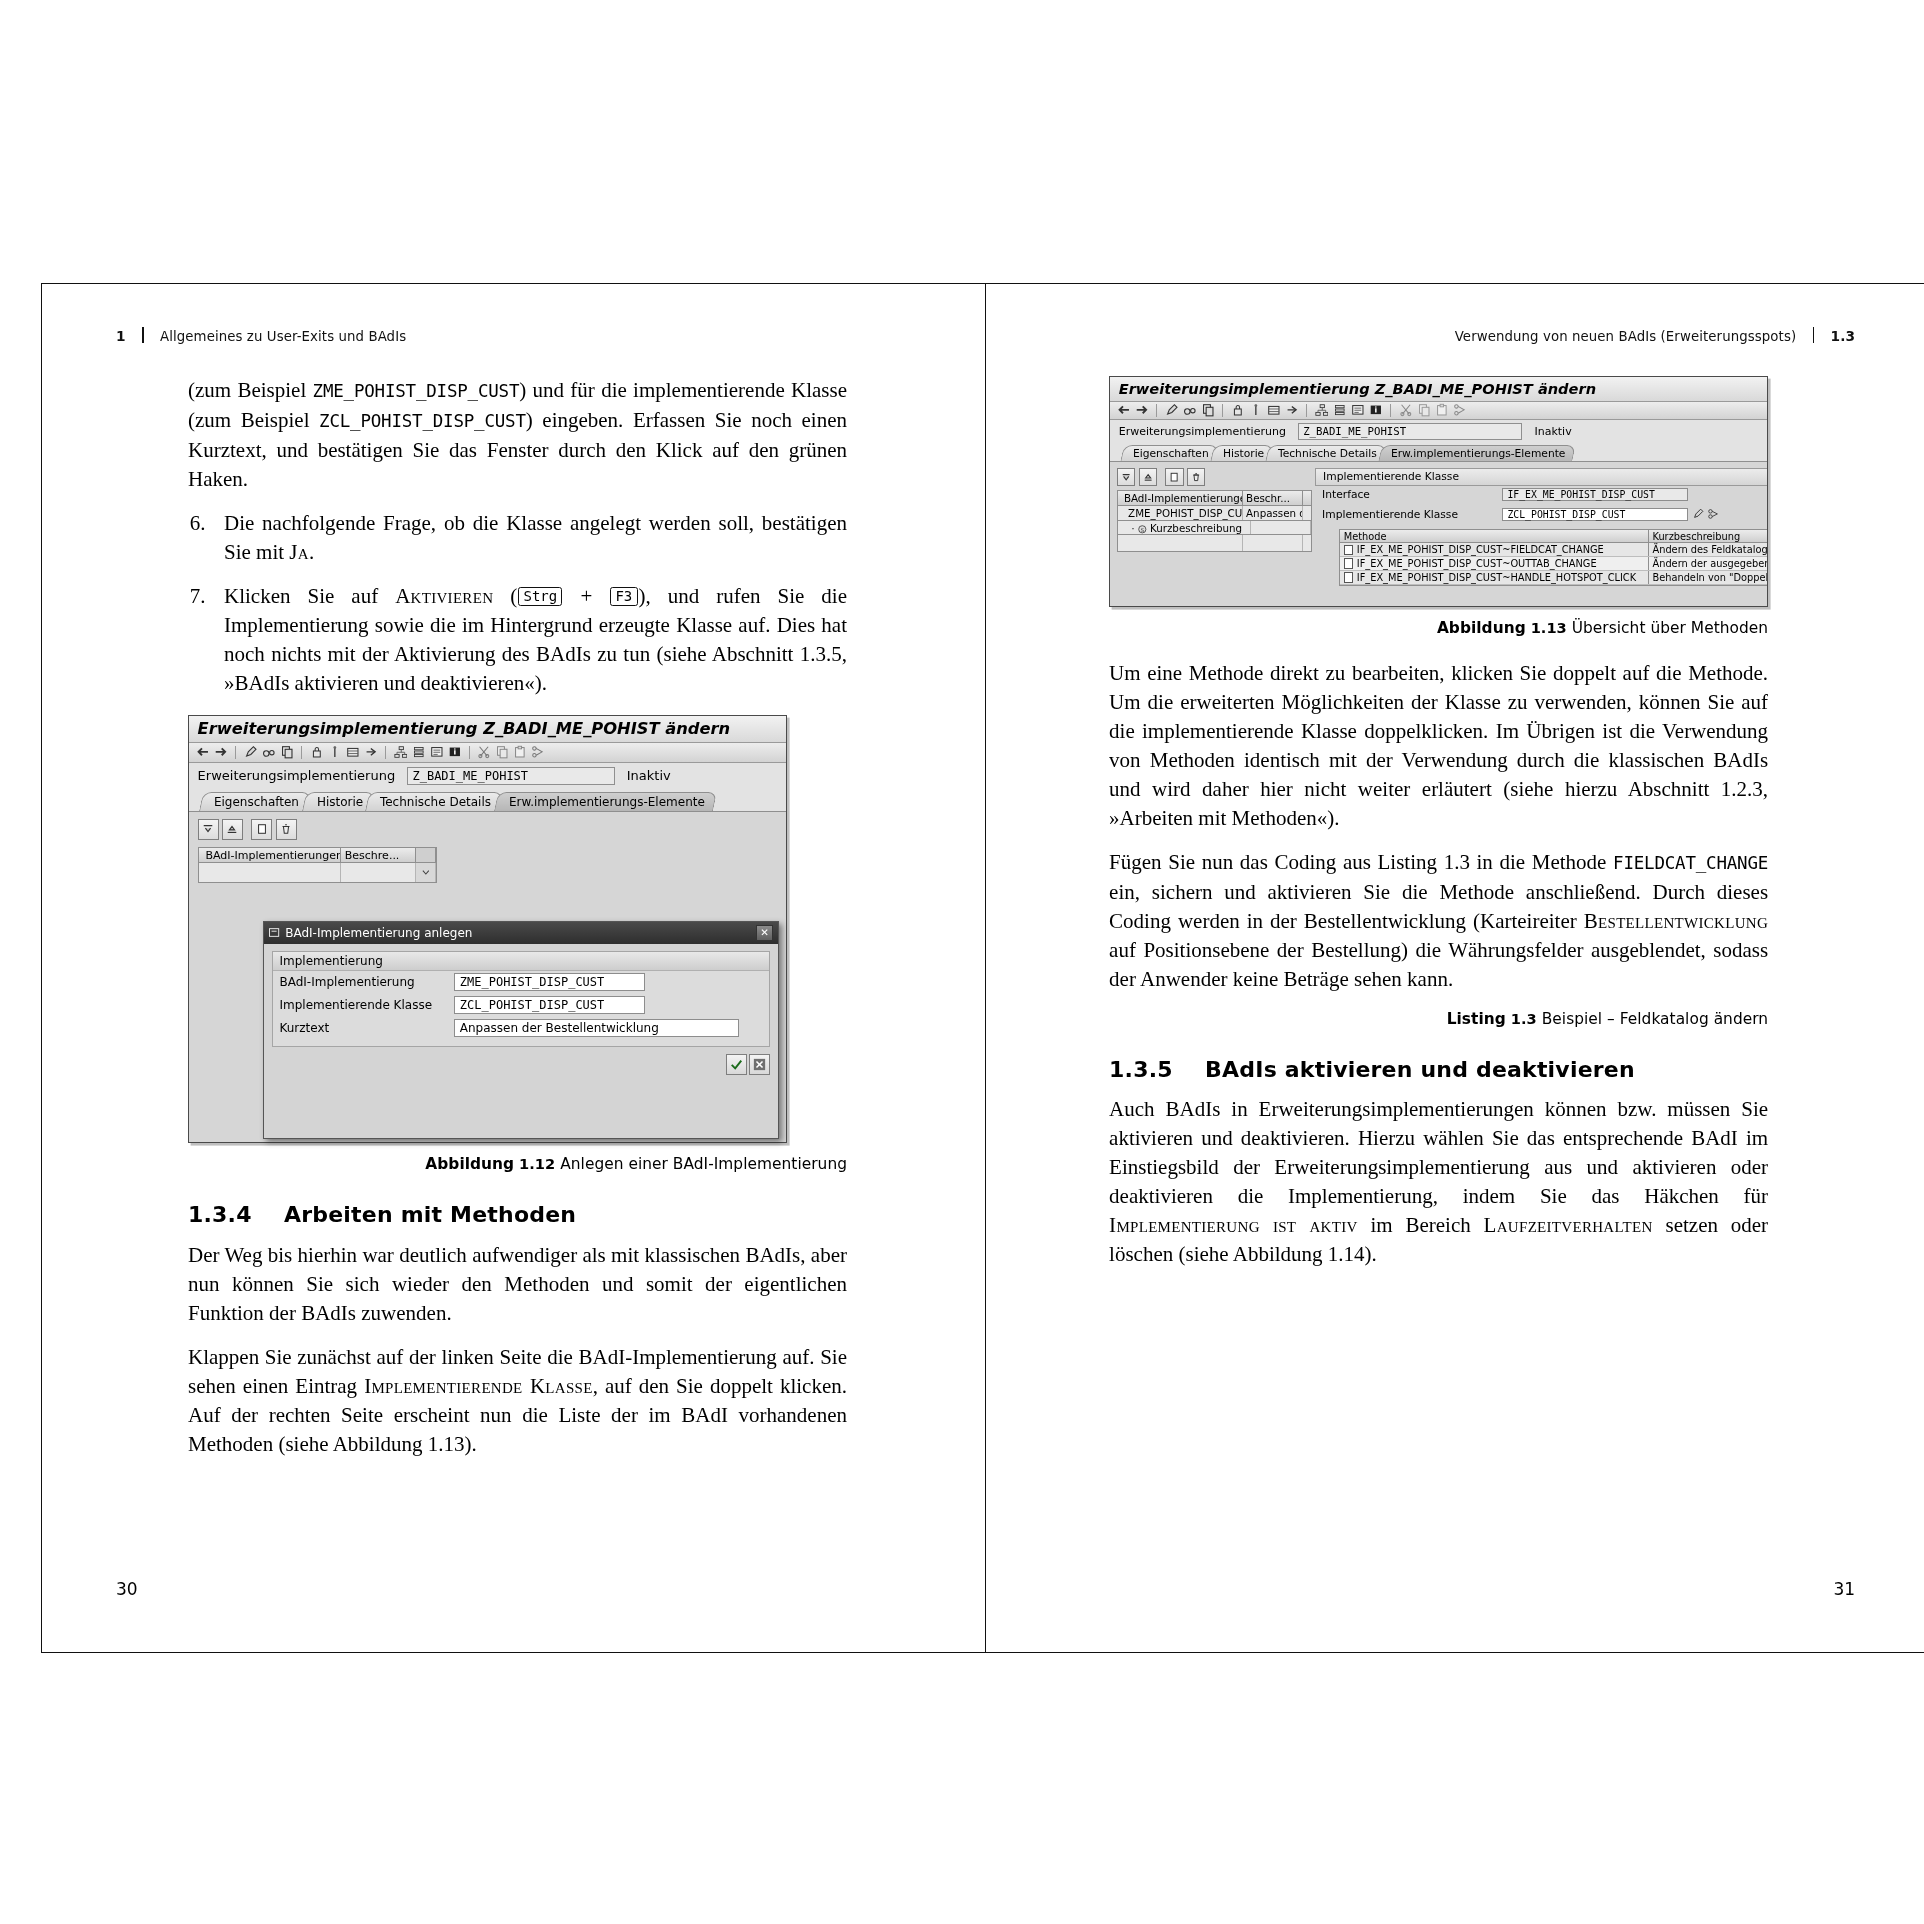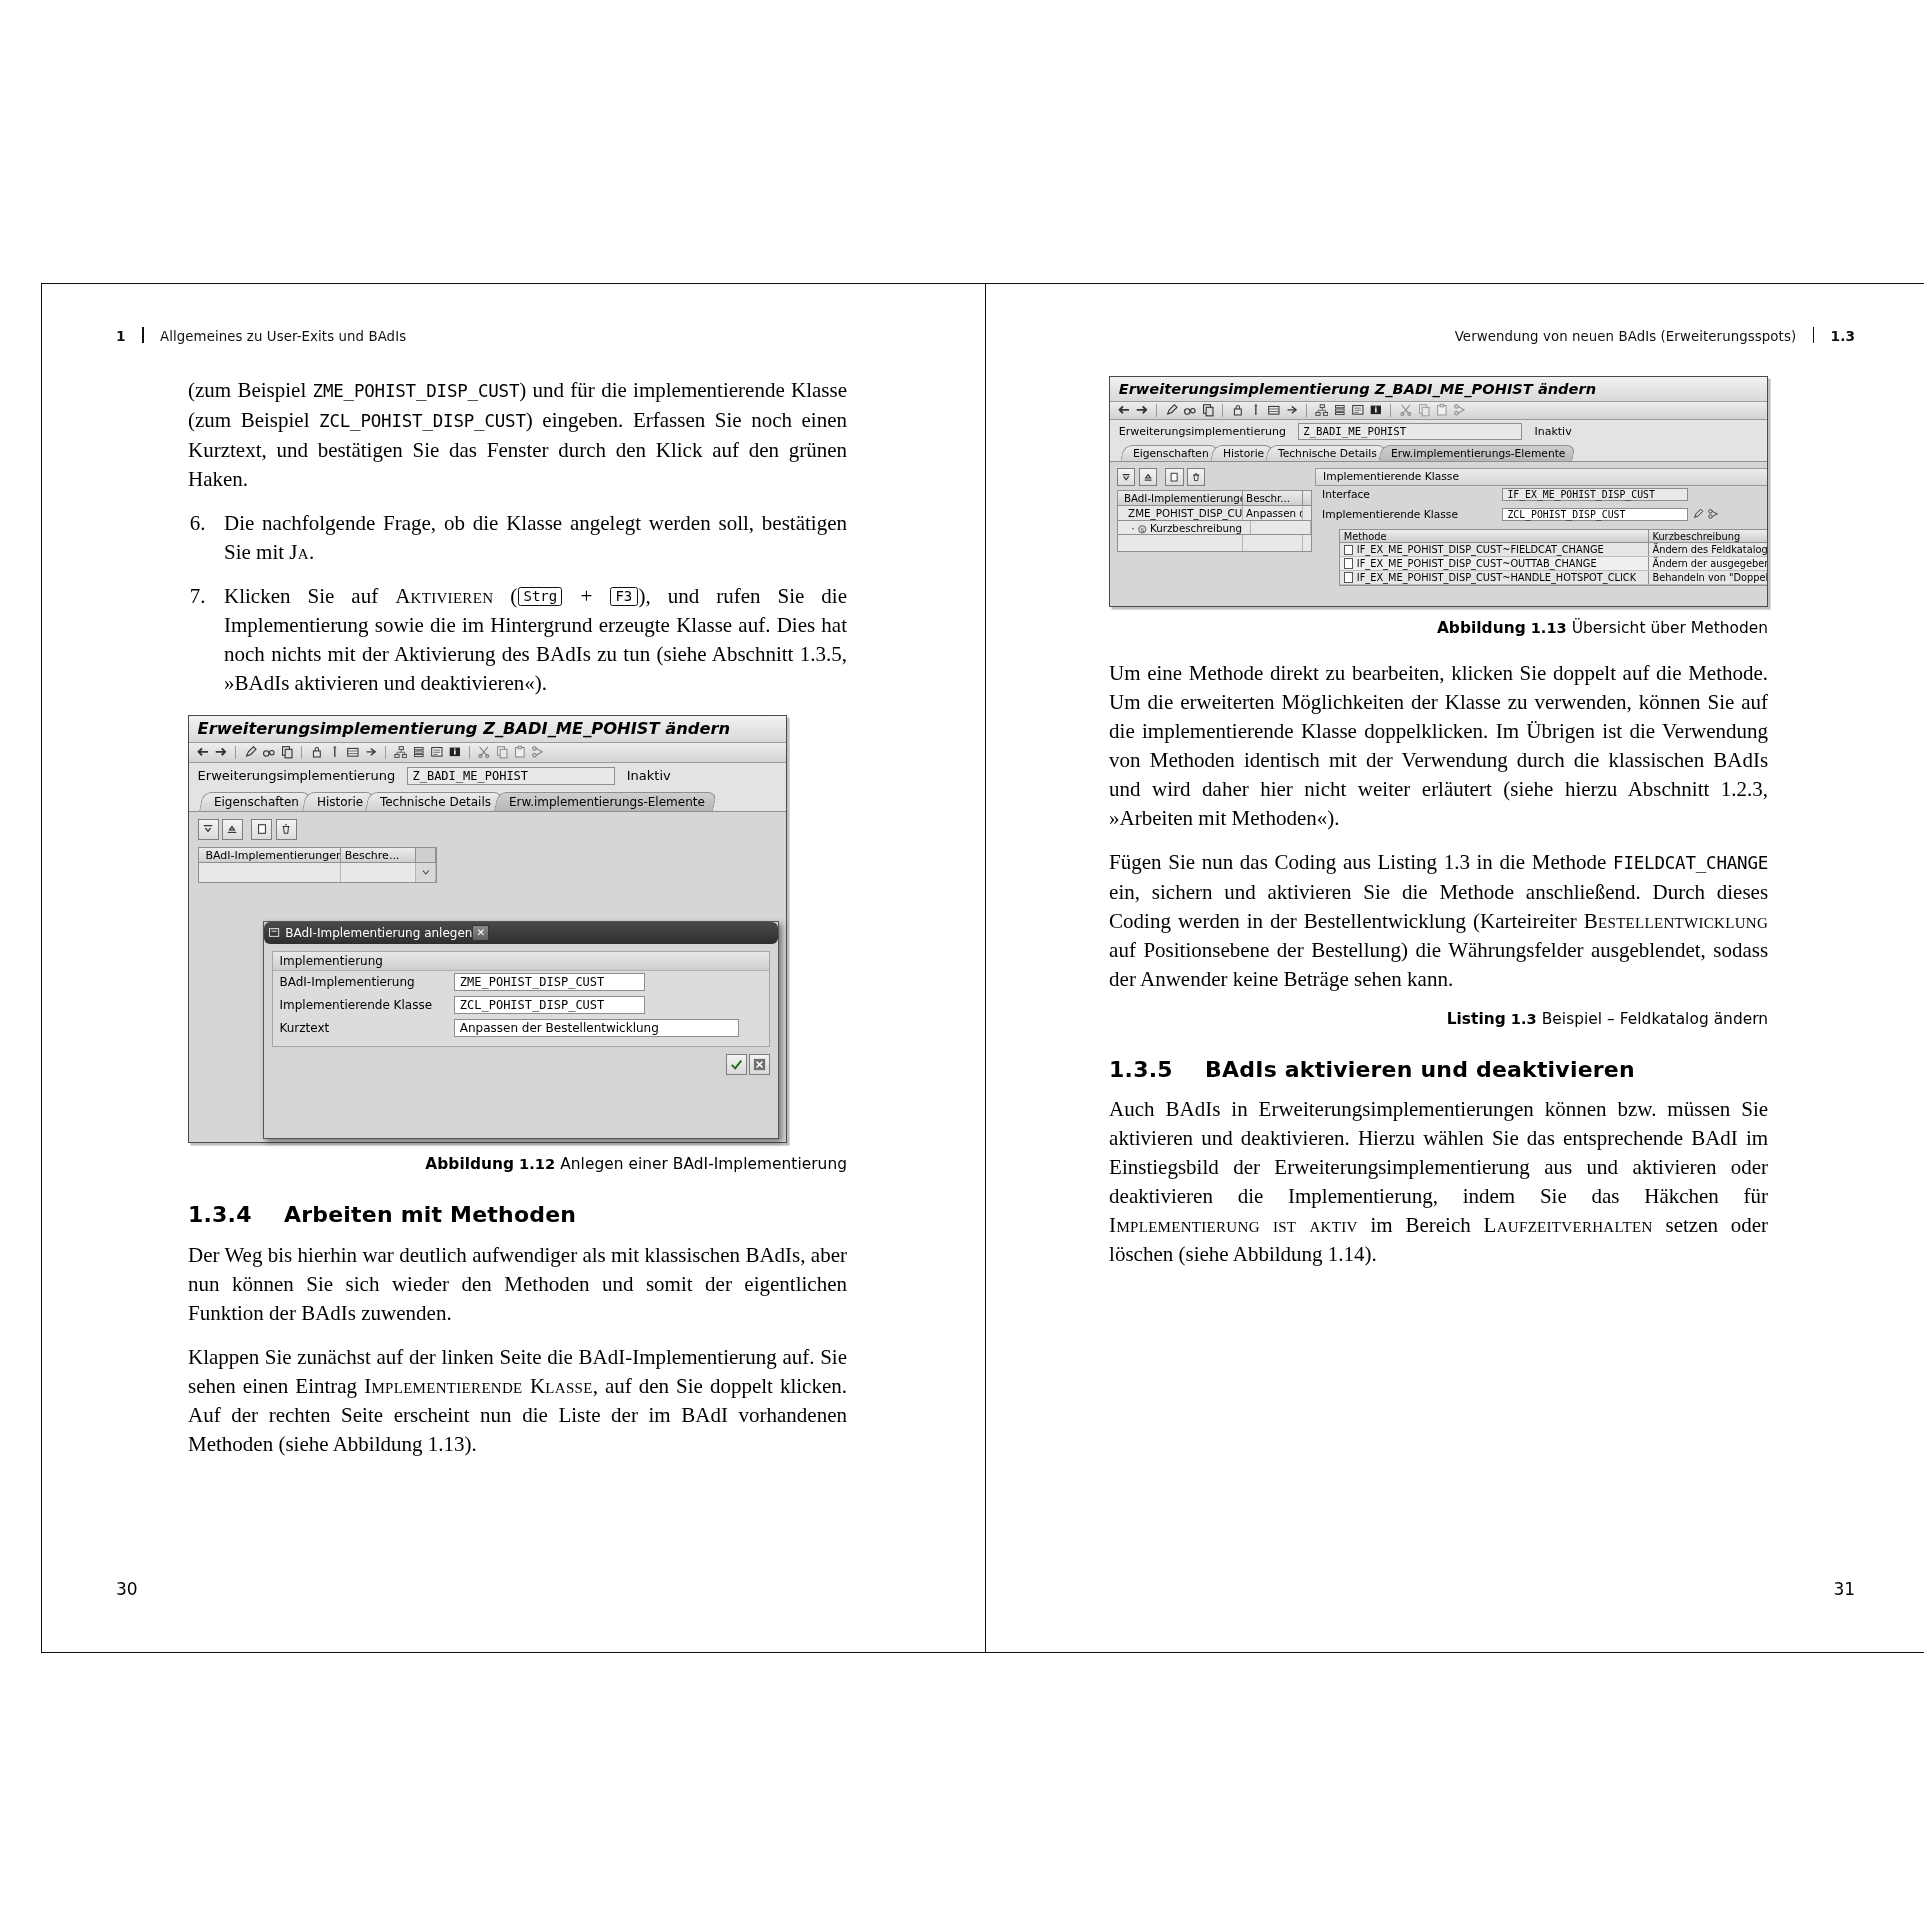--- a/index.html
+++ b/index.html
@@ -252,24 +252,23 @@
   
   .sap-modal {
     position:absolute;
     background:#d4d4d4;
     border:1.7px solid #555;
     box-shadow:3.4px 3.4px 6px rgba(0,0,0,.45);
   }
   .modal-title {
     background:linear-gradient(#4a4a4a,#2e2e2e);
     color:#fff;
-    display:flex; align-items:center; 
+    display:flex; align-items:center; justify-content:space-between;
     padding:2.6px 5.1px;
     white-space:nowrap;
-    border-radius:6px;
   }
   .modal-title .mt-left { display:flex; align-items:center; gap:5.1px; }
   .modal-close {
     width:14.6px; height:14.6px;
     background:linear-gradient(#8c8c8c,#606060);
     border:0.9px solid #333;
     color:#fff;
     font-size:10.3px; line-height:13px; text-align:center;
   }
   .modal-group {

